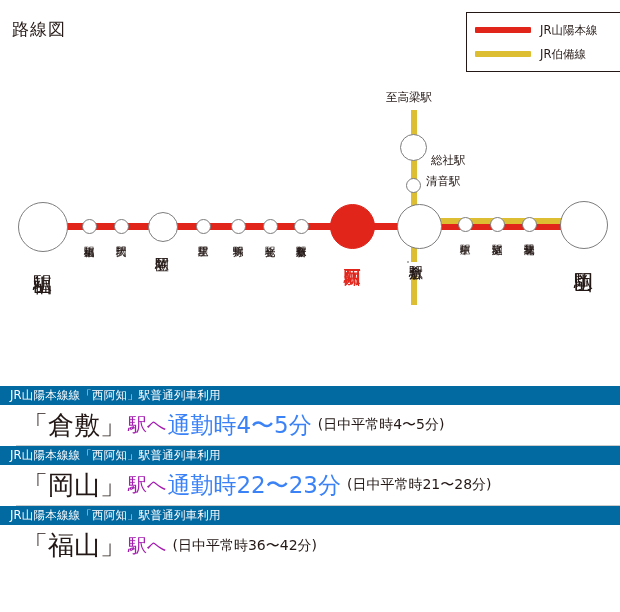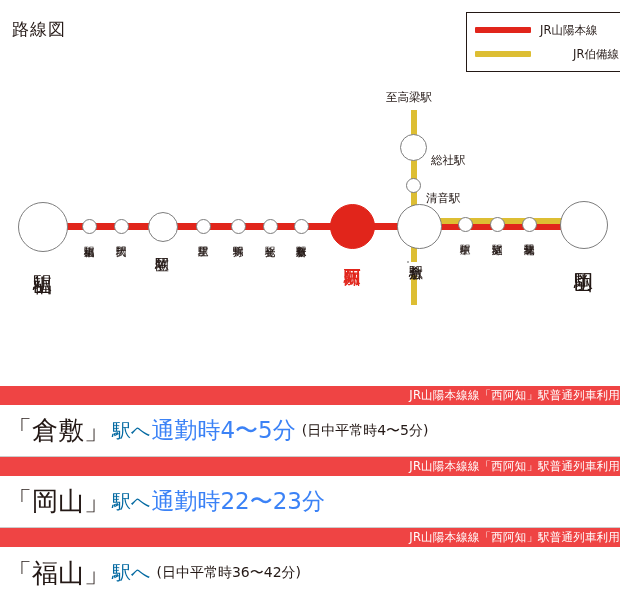--- a/index.html
+++ b/index.html
@@ -38,21 +38,21 @@
     box-sizing: border-box;
   }
   .legend-row {
     position: absolute;
     left: 8px;
     height: 16px;
     display: flex;
     align-items: center;
   }
   .legend-row.r0 { top: 9px; }
-  .legend-row.r1 { top: 33px; gap: 33px; }
+  .legend-row.r1 { top: 33px; }
   .legend-swatch {
     width: 56px;
     height: 6px;
     border-radius: 1px;
   }
   .legend-label {
     margin-left: 9px;
     font-size: 11.5px;
     white-space: nowrap;
     color: #231815;
@@ -125,49 +125,49 @@
     left: 0;
     top: 386px;
     width: 620px;
   }
   .info-block {
     position: relative;
     width: 620px;
     box-sizing: border-box;
   }
   .info-head {
-    background: #ef4444;
+    background: #0369a1;
     color: #ffffff;
     font-size: 11.5px;
     line-height: 19px;
     height: 19px;
     padding-left: 10px;
     box-sizing: border-box;
     white-space: nowrap;
     letter-spacing: 0.2px;
-    text-align: right;
   }
   .info-body {
-    height: 52px;
+    height: 41px;
     padding-left: 6px;
     display: flex;
     align-items: center;
     border-bottom: 1px solid #cccccc;
     box-sizing: border-box;
     white-space: nowrap;
+    margin-left: 16px;
   }
   .info-block:last-child .info-body { border-bottom: none; }
   .dest {
     font-size: 26px;
     color: #231815;
     letter-spacing: 0px;
   }
   .toward {
     font-size: 19px;
-    color: #0369a1;
+    color: #a21caf;
     margin-left: 2px;
   }
   .commute {
     font-size: 23px;
     color: #3b82f6;
     margin-left: 1px;
   }
   .daytime {
     font-size: 14px;
     color: #231815;
@@ -202,21 +202,21 @@
   <div class="rail rail-red" style="left:428px; top:144px; width:140px; height:6px;"></div>
 
   <div class="st-label horiz" style="left:386px; top:12px;">至高梁駅</div>
 
   <div class="station" style="left:401px; top:138px; width:0; height:0;"></div>
   <div class="station" style="left:400px; top:54px; width:27px; height:27px;"></div>
   <div class="st-label horiz" style="left:431px; top:75px;">総社駅</div>
 
   <div class="station" style="left:407px; top:181px; width:0; height:0;"></div>
   <div class="station" style="left:406px; top:98px; width:15px; height:15px;"></div>
-  <div class="st-label horiz" style="left:426px; top:113px;">清音駅</div>
+  <div class="st-label horiz" style="left:426px; top:96px;">清音駅</div>
 
   <div class="station" style="left:18px; top:122px; width:50px; height:50px;"></div>
   <div class="st-label big" style="left:33px; top:180px;">福山駅</div>
 
   <div class="station" style="left:82px; top:139px; width:15px; height:15px;"></div>
   <div class="st-label" style="left:84px; top:158px;">東福山駅</div>
 
   <div class="station" style="left:114px; top:139px; width:15px; height:15px;"></div>
   <div class="st-label" style="left:116px; top:158px;">大門駅</div>
 
@@ -266,20 +266,21 @@
       <span class="daytime">(日中平常時4〜5分)</span>
     </div>
   </div>
 
   <div class="info-block">
     <div class="info-head">JR山陽本線線「西阿知」駅普通列車利用</div>
     <div class="info-body">
       <span class="dest">「岡山」</span>
       <span class="toward">駅へ</span>
       <span class="commute">通勤時22〜23分</span>
+      <span class="daytime">(日中平常時21〜28分)</span>
     </div>
   </div>
 
   <div class="info-block">
     <div class="info-head">JR山陽本線線「西阿知」駅普通列車利用</div>
     <div class="info-body">
       <span class="dest">「福山」</span>
       <span class="toward">駅へ</span>
       <span class="daytime">(日中平常時36〜42分)</span>
     </div>

